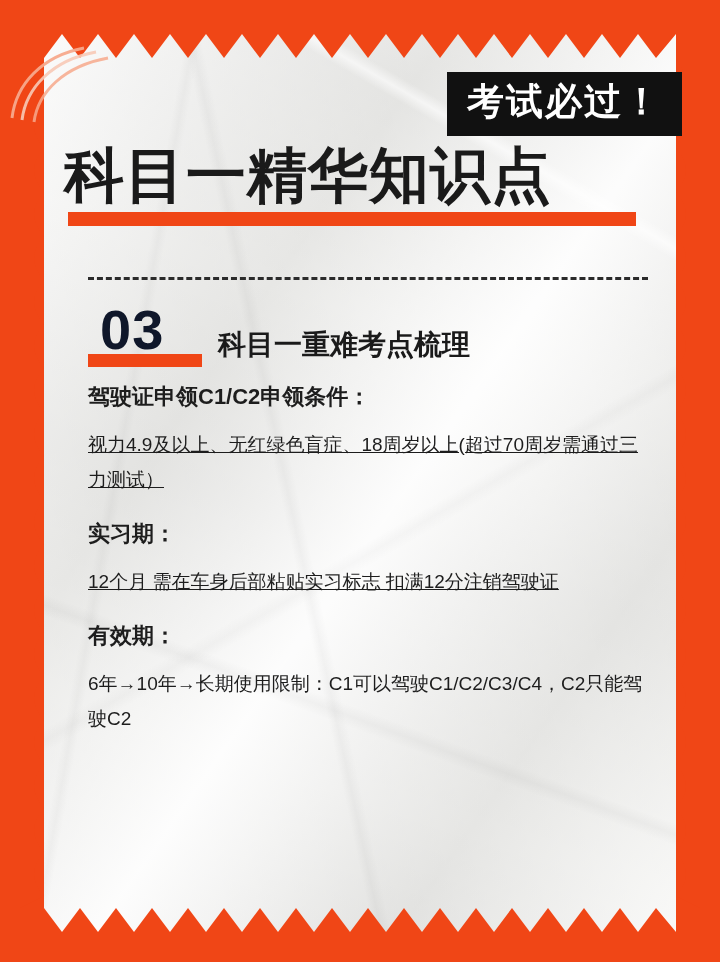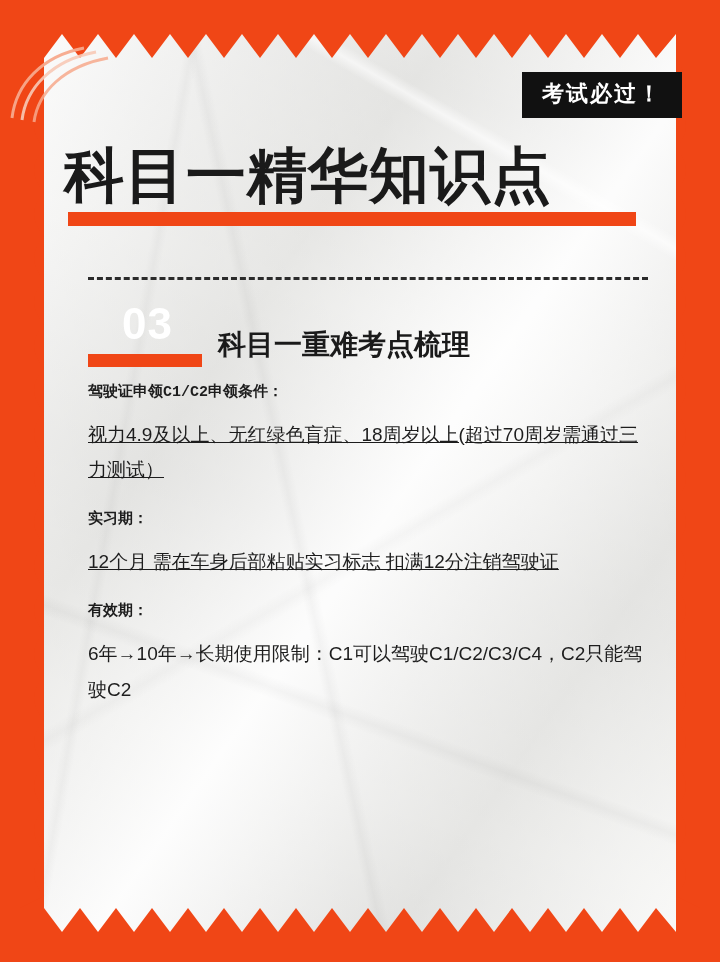--- a/index.html
+++ b/index.html
@@ -58,21 +58,21 @@
     pointer-events: none;
   }
 
   
   .badge {
     position: absolute;
     right: 38px;
     top: 72px;
     background: #111111;
     color: #ffffff;
-    font-size: 22px;
+    font-size: 37px;
     font-weight: bold;
     letter-spacing: 2px;
     padding: 9px 20px 12px 20px;
     z-index: 10;
     line-height: 1.15;
     font-family: "Liberation Sans", sans-serif;
   }
 
   
   .title {
@@ -117,25 +117,25 @@
     display: flex;
     align-items: flex-end;
   }
   .sec-num-wrap {
     position: relative;
     width: 118px;
     height: 64px;
   }
   .sec-num {
     position: absolute;
-    left: 34px;
+    left: 12px;
     top: -4px;
-    font-size: 44px;
-    font-weight: bold;
-    color: #ffffff;
+    font-size: 56px;
+    font-weight: bold;
+    color: #0f172a;
     letter-spacing: 1px;
     line-height: 1;
     font-family: "Liberation Sans", sans-serif;
   }
   .sec-num-bar {
     position: absolute;
     left: 0;
     top: 48px;
     width: 114px;
     height: 13px;
@@ -153,25 +153,25 @@
   
   .body {
     position: absolute;
     left: 88px;
     top: 382px;
     width: 562px;
     z-index: 10;
     color: #1d1d1d;
   }
   .b-head {
-    font-size: 15px;
+    font-size: 22px;
     font-weight: bold;
     margin: 0 0 14px 0;
     line-height: 1.4;
-    font-family: Liberation Mono, monospace;
+    font-family: Liberation Sans, sans-serif;
   }
   .b-text {
     font-size: 19px;
     font-weight: normal;
     margin: 0 0 18px 0;
     line-height: 1.85;
     font-family: "Liberation Sans", sans-serif;
   }
   .b-gap { margin-bottom: 22px; text-decoration: underline; }
 

